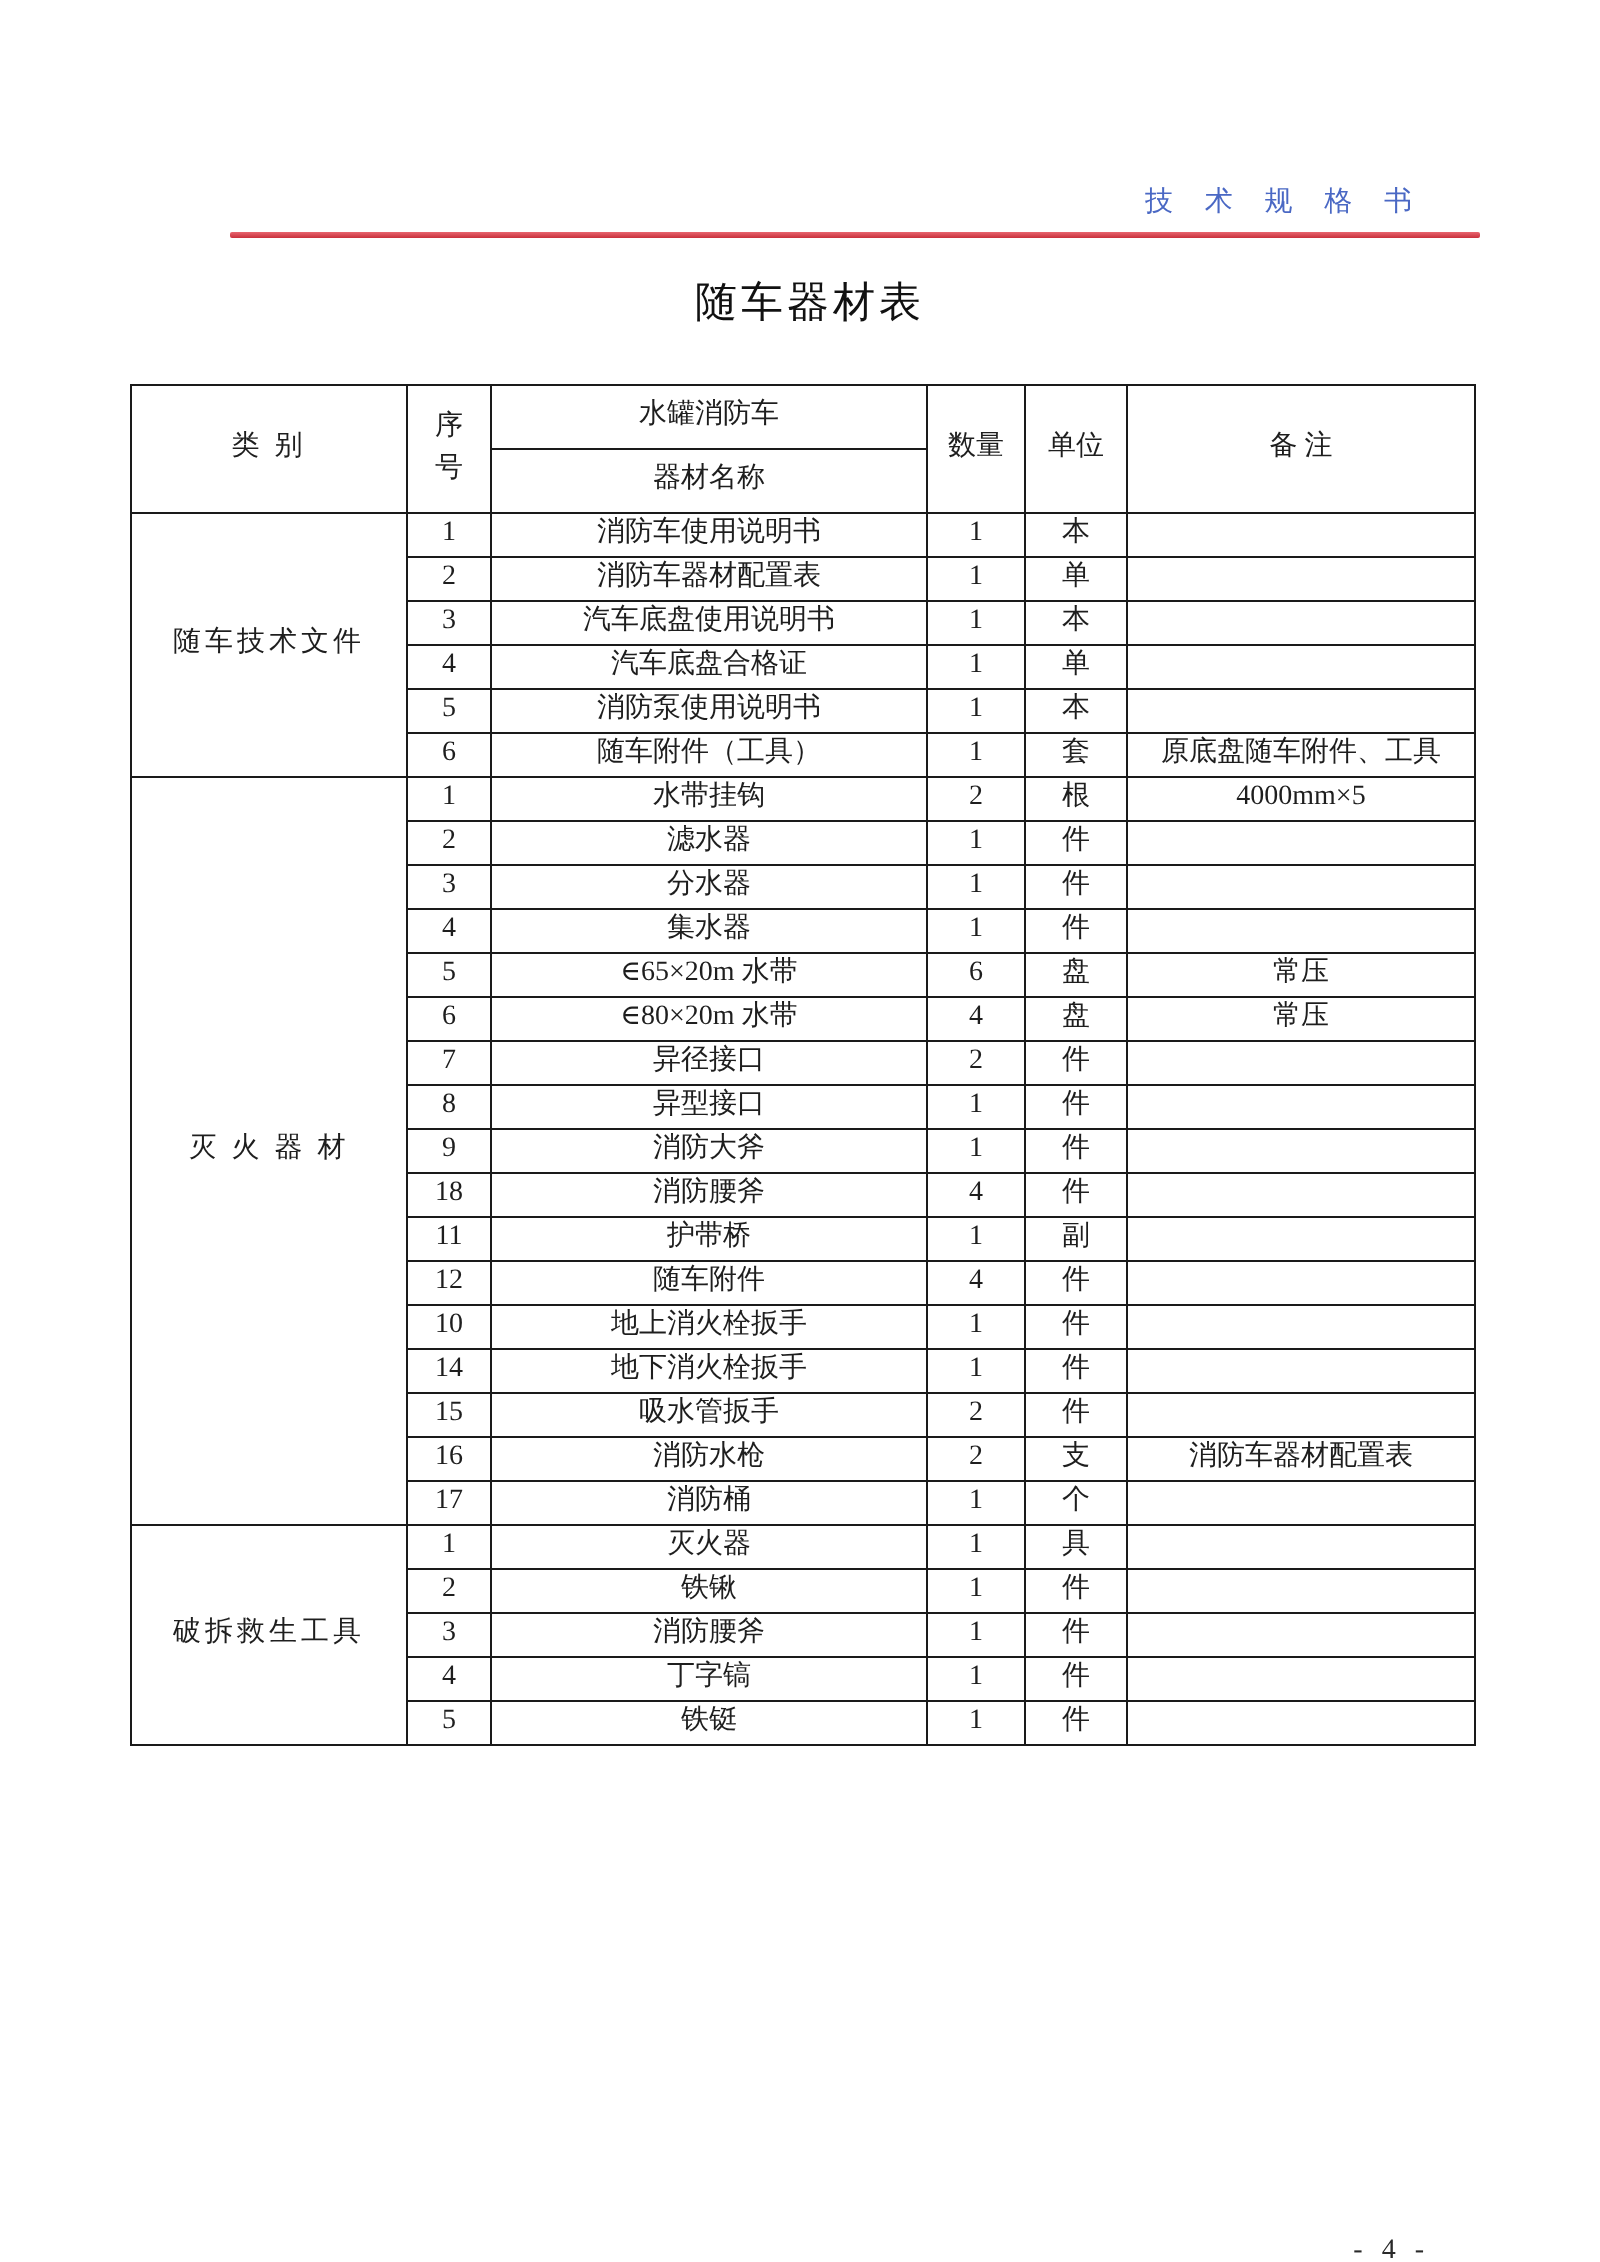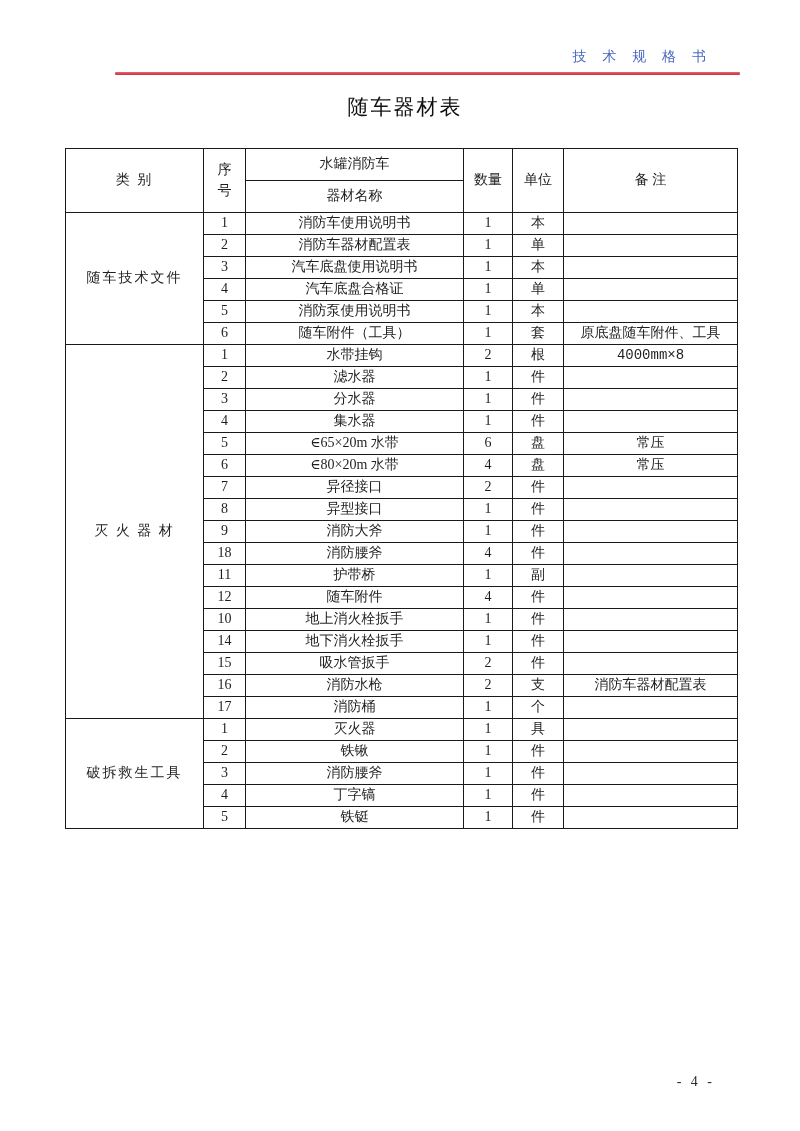--- a/index.html
+++ b/index.html
@@ -4,21 +4,21 @@
 <style>
   * { margin: 0; padding: 0; box-sizing: border-box; }
   html, body {
     width: 800px; height: 1131px;
     background: #ffffff;
     font-family: "Liberation Serif", "DejaVu Serif", serif;
     color: #1e1e1e;
     position: relative;
     overflow: hidden;
   }
-  .page { position: absolute; inset: 0; }
+  .page { position: absolute; inset: 0; margin-top: 44px; }
 
   
   .doc-header {
     position: absolute; top: 48px; left: 115px; right: 60px;
     height: 26px;
   }
   .doc-header .doc-label {
     position: absolute; right: 28px; top: 0;
     font-size: 14px; letter-spacing: 6px;
     color: #4a68c4;
@@ -54,21 +54,21 @@
     height: 22px;
     line-height: 1.15;
     font-weight: normal;
     overflow: hidden;
     white-space: nowrap;
   }
   table.equip thead th { height: 32px; }
   th.seq-head span { display: inline-block; width: 1.1em; line-height: 1.45; white-space: normal; }
   td.name { text-align: left; padding-left: 10px; }
   td.cat, th.cat-head { letter-spacing: 2px; }
-  td.remark { font-family: Liberation Mono, monospace; }
+  td.remark { font-family: Liberation Serif, serif; }
 
   
   .page-number {
     position: absolute; top: 1074px; right: 85px;
     font-size: 14px; letter-spacing: 3px; color: #2a2a2a;
   }
 </style>
 </head>
 <body>
 
@@ -146,21 +146,21 @@
           <td class="qty">1</td>
           <td class="unit">套</td>
           <td class="remark">原底盘随车附件、工具</td>
         </tr>
         <tr>
           <td rowspan="17" class="cat">灭 火 器 材</td>
           <td class="no">1</td>
           <td class="name">水带挂钩</td>
           <td class="qty">2</td>
           <td class="unit">根</td>
-          <td class="remark">4000mm×8</td>
+          <td class="remark">4000mm×5</td>
         </tr>
         <tr>
           <td class="no">2</td>
           <td class="name">滤水器</td>
           <td class="qty">1</td>
           <td class="unit">件</td>
           <td class="remark"></td>
         </tr>
         <tr>
           <td class="no">3</td>

